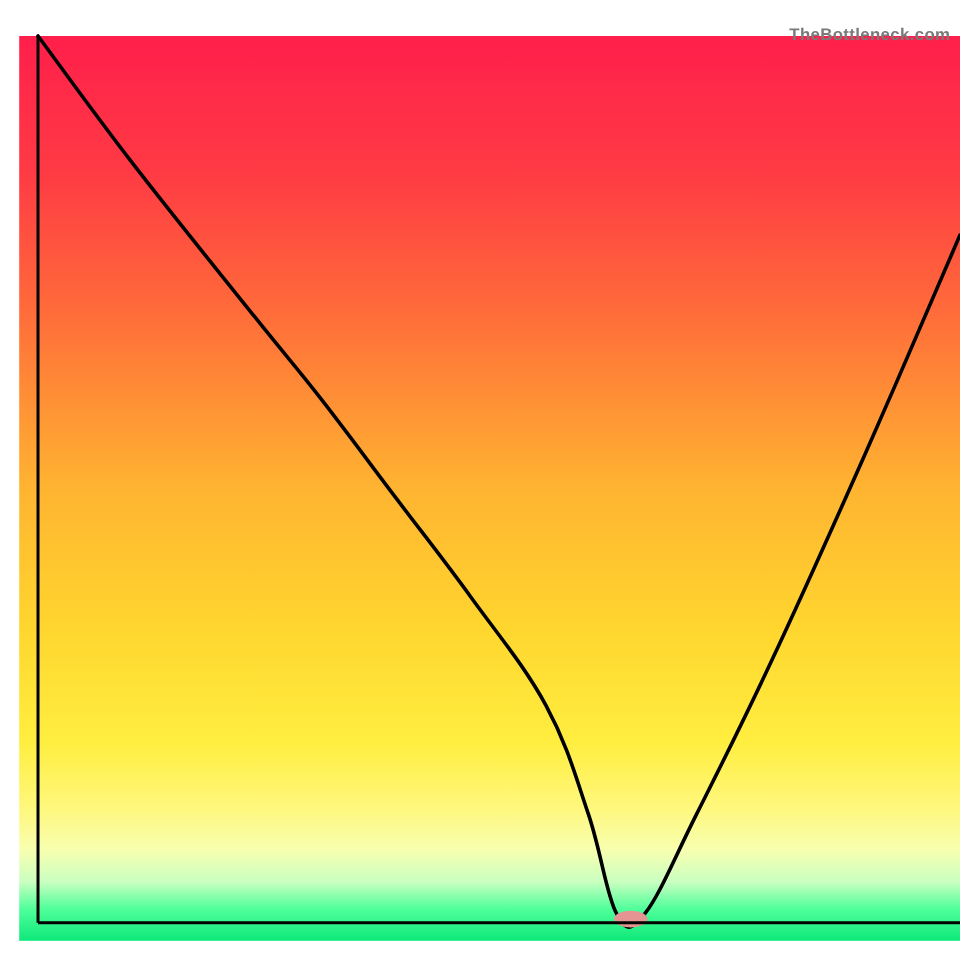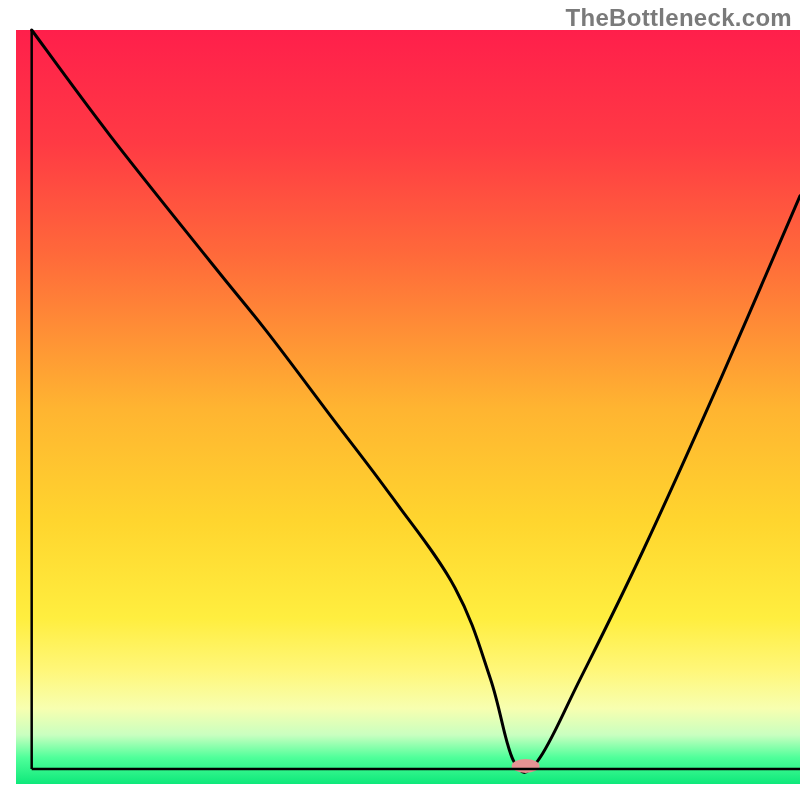--- a/index.html
+++ b/index.html
@@ -14,23 +14,23 @@
   .chart-container {
     position: relative;
     width: 800px;
     height: 800px;
   }
   svg {
     display: block;
   }
   .watermark {
     position: absolute;
-    top: 4px;
+    top: 20px;
     right: 8px;
-    font-size: 24px;
+    font-size: 14px;
     font-weight: 600;
     color: #7a7a7a;
     letter-spacing: 0.3px;
     z-index: 10;
   }
 </style>
 </head>
 <body>
 
 <div class="chart-container">

